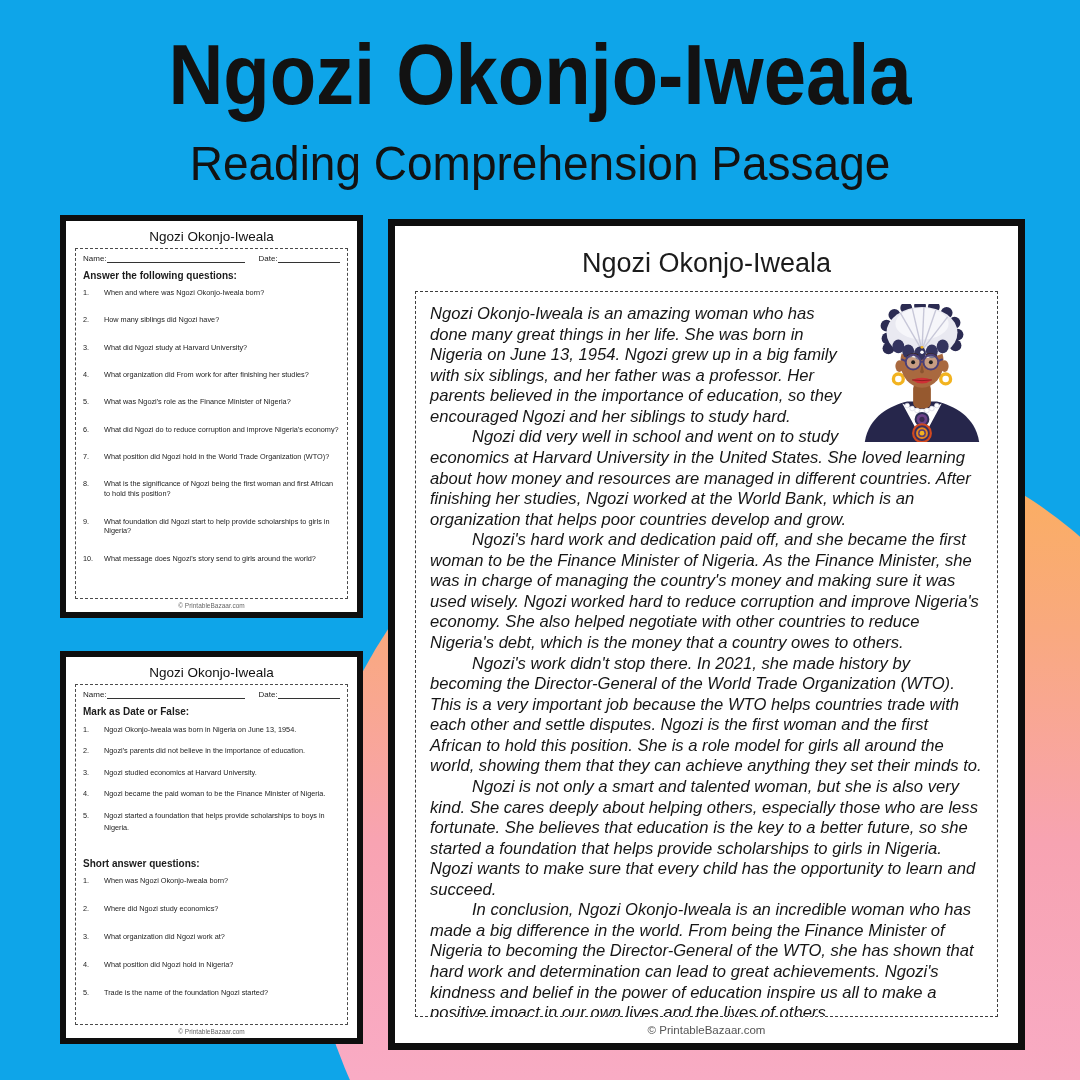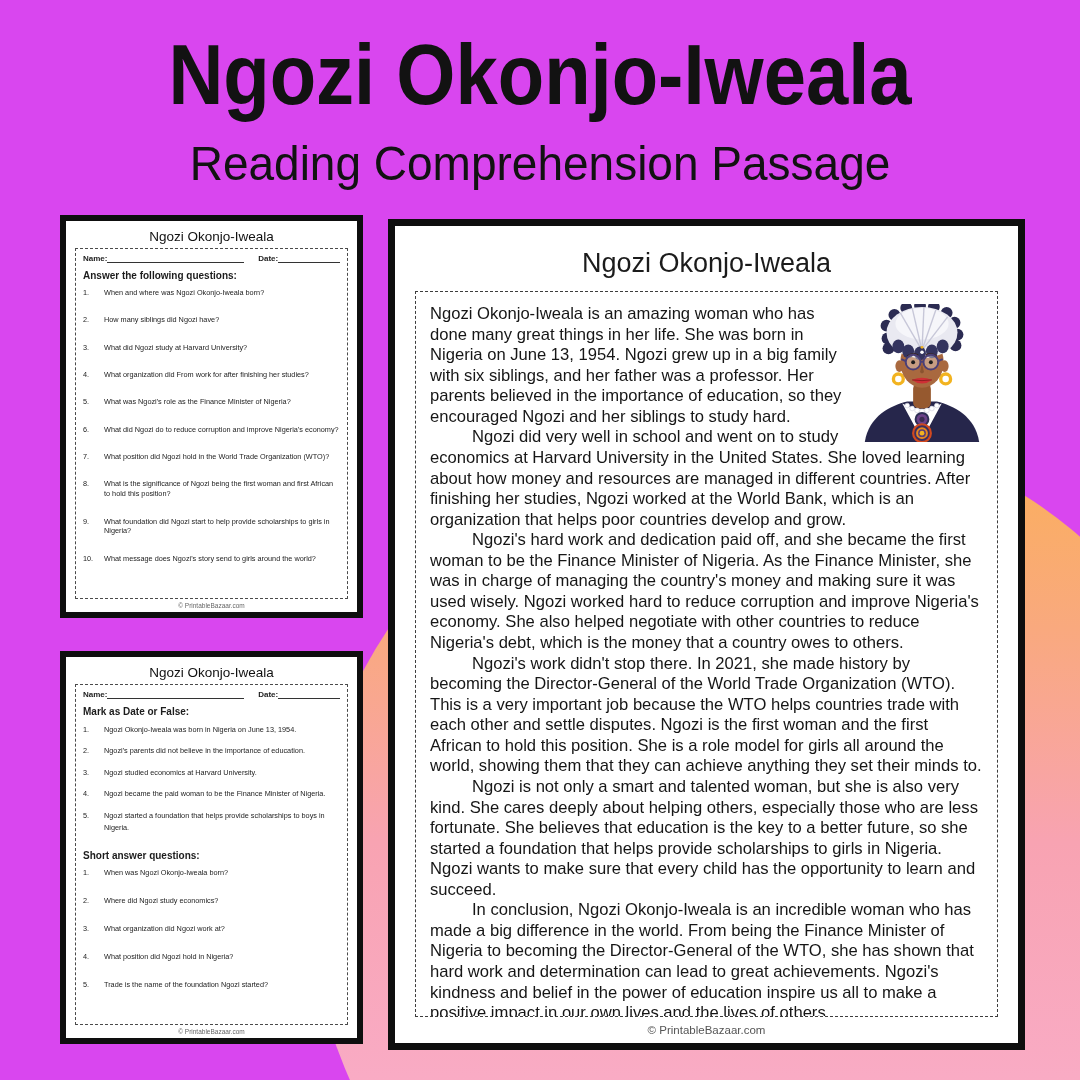--- a/index.html
+++ b/index.html
@@ -1,58 +1,58 @@
 <!DOCTYPE html>
 <html><head>
 <meta charset="utf-8">
 <style>
   html,body{margin:0;padding:0;}
   body{width:1080px;height:1080px;font-family:"Liberation Sans","DejaVu Sans",sans-serif;}
-  .canvas{position:relative;width:1080px;height:1080px;background:#d946ef;overflow:hidden;}
+  .canvas{position:relative;width:1080px;height:1080px;background:#0ea5e9;overflow:hidden;}
 
   
   .bg-blob{position:absolute;left:309px;top:423px;width:932px;height:932px;border-radius:50%;
     background:linear-gradient(180deg,#fbb055 0%,#f9a97e 22%,#f8a3b2 45%,#f9abc4 70%,#f9b6cc 100%);}
 
   
   .masthead{position:absolute;top:0;left:0;width:100%;text-align:center;color:#121212;}
   .masthead h1{margin:26px 0 0;font-size:76px;font-weight:700;letter-spacing:0px;
     transform:scaleY(1.12);transform-origin:top center;}
   .masthead h2{margin:22px 0 0;font-size:46px;font-weight:400;transform:scaleY(1.05);
     transform-origin:top center;}
 
   
   .sheet{position:absolute;background:#ffffff;border:6px solid #0e0e0e;box-sizing:border-box;color:#1c1c1c;}
   .sheet-q{left:60px;top:215px;width:303px;height:403px;}
   .sheet-tf{left:60px;top:651px;width:303px;height:393px;}
   .sheet-inner{padding:5px 9px 2px;height:100%;box-sizing:border-box;display:flex;flex-direction:column;}
   .sheet-title{text-align:center;font-size:13.5px;font-weight:500;margin:3px 0 4px;color:#111;}
   .dash-box{border:1.4px dashed #4a4a4a;padding:5px 7px 4px;flex:1;box-sizing:border-box;overflow:hidden;}
-  .namedate{display:flex;align-items:flex-end;font-size:8px;font-weight:700;margin-bottom:7px;}
+  .namedate{display:flex;align-items:flex-end;font-size:8px;font-weight:400;margin-bottom:7px;}
   .nd-line{border-bottom:1px solid #333;height:8px;}
   .nd-line.long{flex:1.55;margin-right:14px;}
   .nd-line.short{flex:0.7;}
   .sec-head{font-size:10px;font-weight:700;margin:2px 0 7px;}
   .q{font-size:7.3px;line-height:1.35;display:flex;}
   .q .q-num{flex:0 0 13px;}
   .q .q-text{flex:1;margin-left:8px;}
   .qs .q{margin-bottom:17.5px;}
   .tf-list .q{margin-bottom:9px;line-height:1.7;}
-  .sa-head{margin-top:16px;}
+  .sa-head{margin-top:24px;}
   .sa-list .q{margin-bottom:18px;}
   .sheet-footer{text-align:center;font-size:6.5px;color:#666;padding:3px 0 1px;}
 
   
   .main-page{position:absolute;left:388px;top:219px;width:637px;height:831px;background:#fff;
     border:7px solid #0e0e0e;box-sizing:border-box;color:#161616;}
   .main-inner{padding:8px 20px 4px;height:100%;box-sizing:border-box;display:flex;flex-direction:column;}
   .main-title{text-align:center;font-size:27px;font-weight:500;color:#1b1b1b;margin:14px 0 12px;}
   .passage{border:1.8px dashed #3d3d3d;padding:12px 14px 8px;flex:1;box-sizing:border-box;overflow:hidden;
     font-size:16.6px;line-height:1.24;}
-  .passage p{margin:0;text-indent:42px;}
+  .passage p{margin:0;text-indent:42px;font-style:italic;}
   .passage p.first{text-indent:0;}
   .portrait{float:right;width:122px;height:138px;margin:0 0 4px 10px;}
   .main-footer{text-align:center;font-size:11.5px;color:#555;padding:7px 0 3px;}
 </style>
 </head>
 <body>
 
 <div class="canvas">
 
   <div class="bg-blob"></div>

